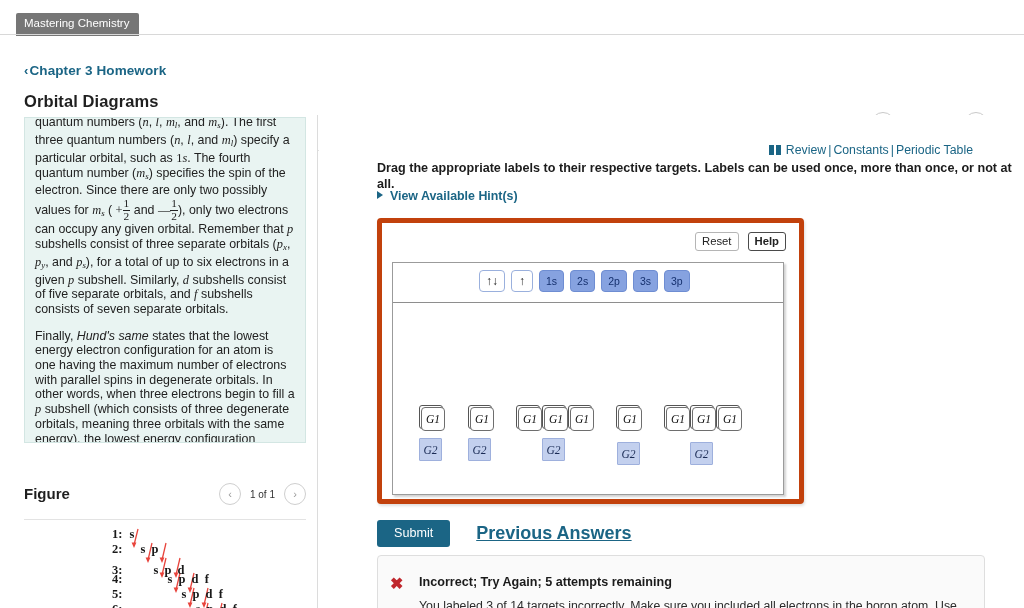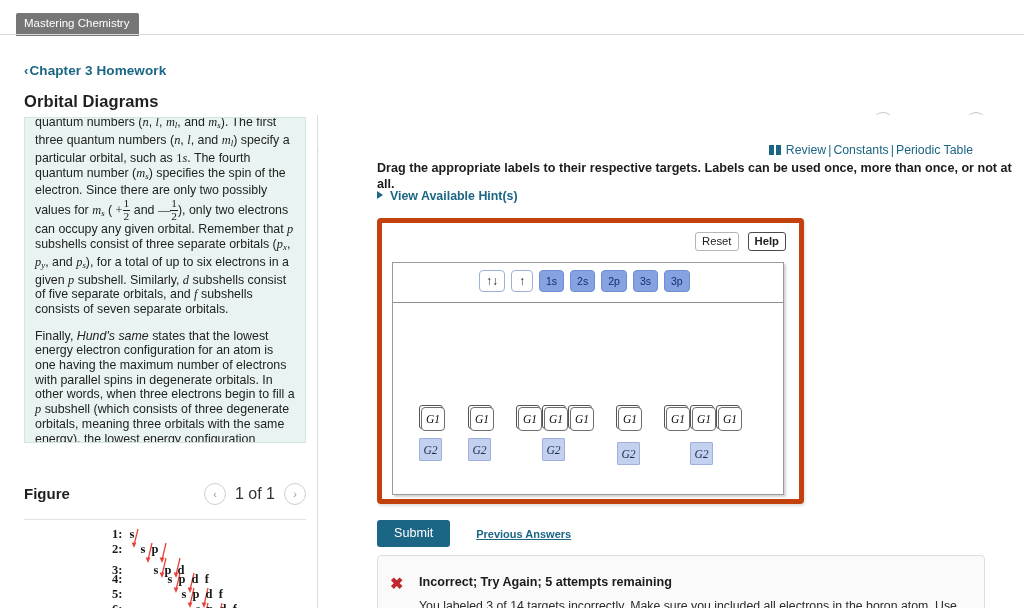--- a/index.html
+++ b/index.html
@@ -94,21 +94,21 @@
   #figure-head .fig-title { position:absolute; left:0; top:10px; font-size:15px; font-weight:bold; color:#1f1f1f; }
   #figure-head .fig-pager {
     position:absolute; right:0; top:8px;
     display:flex; align-items:center; gap:9px;
   }
   #figure-head .fig-pager .nav-circle {
     width:22px; height:22px; border-radius:50%; border:1px solid #cfcfcf;
     background:#fff; display:flex; align-items:center; justify-content:center;
     color:#9a9a9a; font-size:11px; cursor:pointer;
   }
-  #figure-head .fig-pager .pg { font-size:16px; color:#333; }
+  #figure-head .fig-pager .pg { font-size:10px; color:#333; }
   #figure-rule { position:absolute; left:24px; top:404px; width:282px; border-bottom:1px solid #e3e3e3; }
 
   #aufbau { position:absolute; left:112px; top:412px; width:190px; height:110px; }
   #aufbau .row {
     position:absolute; left:0; height:16px;
     font-family: "Liberation Serif", serif;
     font-size: 12.5px; color:#1a1a1a; white-space:nowrap;
   }
   #aufbau .rn { font-weight: bold; font-family:"Liberation Serif",serif; }
   #aufbau .orb { font-weight:bold; letter-spacing:1.5px; }
@@ -201,21 +201,21 @@
     cursor:pointer;
   }
 
   #submit-row { position:absolute; left:58px; top:405px; display:flex; align-items:center; gap:26px; }
   #submit-btn {
     background:#1b6585; color:#fff; border:none; border-radius:3px;
     font-size:12.6px; padding:6px 17px 7px; cursor:pointer;
     font-family:"Liberation Sans", sans-serif;
   }
   #prev-answers {
-    font-size:11px; color:#1b6585; text-decoration:underline; cursor:pointer; font-weight:bold;
+    font-size:18px; color:#1b6585; text-decoration:underline; cursor:pointer; font-weight:bold;
   }
 
   #feedback {
     position:absolute; left:58px; top:440px; width:608px; height:64px;
     background:#fafafa; border:1px solid #dedede; border-radius:4px;
     overflow:hidden;
   }
   #feedback .fx {
     position:absolute; left:12px; top:18px; color:#c0272d; font-size:16px; font-weight:bold;
   }

